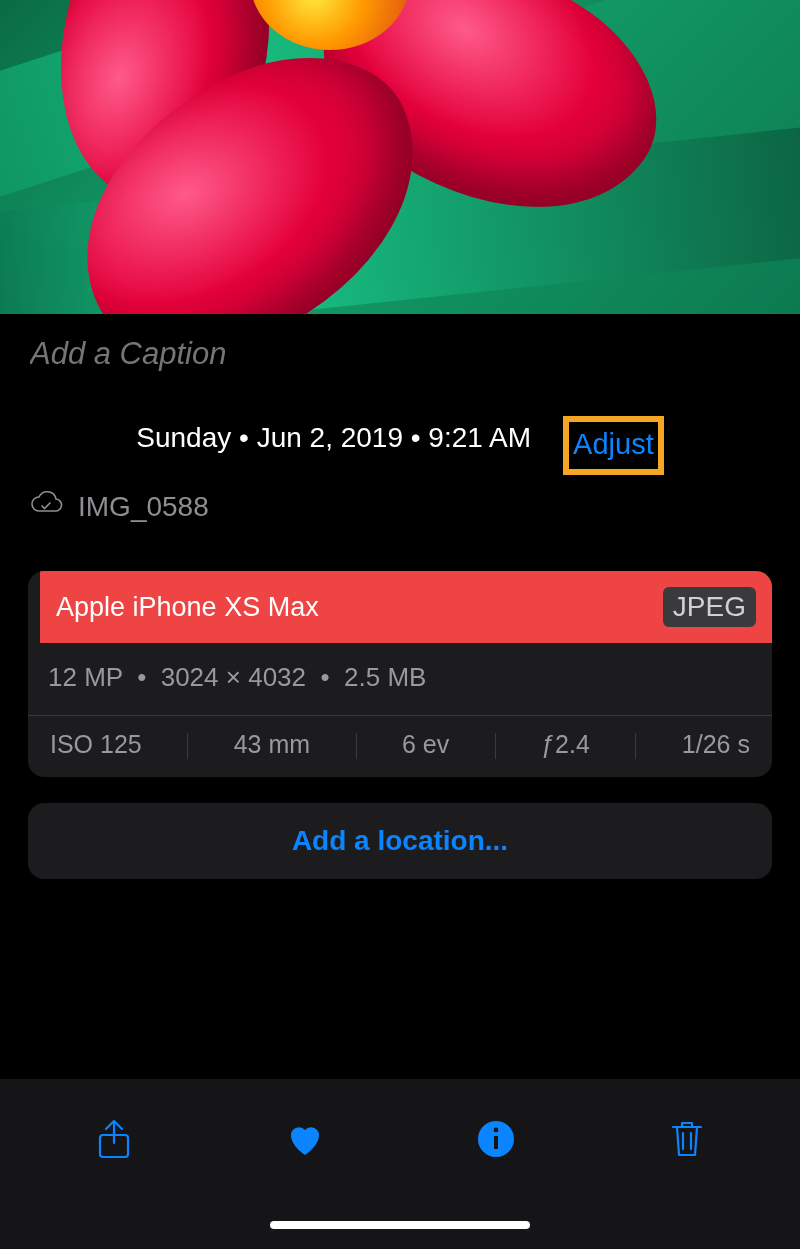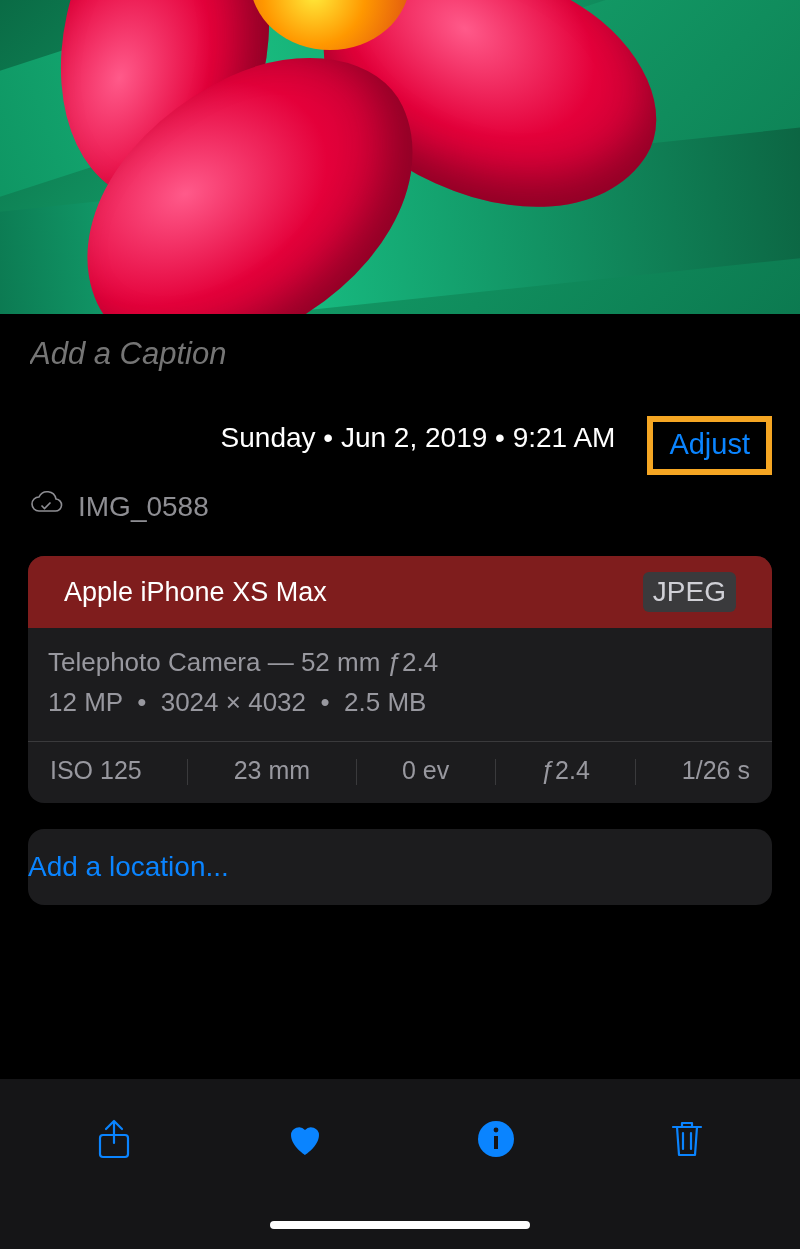--- a/index.html
+++ b/index.html
@@ -41,58 +41,58 @@
   }
 
   .caption-row{
     width:100%; padding:22px 30px 26px; background:#000;
   }
   .caption-input{
     font-size:31px; color:#98989f; background:transparent; border:none; outline:none; width:100%;font-style:italic;
   }
 
   .info-header{
-    display:flex; justify-content:flex-end; align-items:flex-start;
+    display:flex; justify-content:center; align-items:flex-start;
     padding:24px 28px 0 28px;
   }
   .date-line{ font-size:28px; color:#fff; font-weight:400; }
   .date-line span{ white-space:nowrap; }
   .adjust-wrap{
-    border:6px solid #f5a623; padding:6px 16px 8px; margin-top:-6px;margin-left:32px;
+    border:6px solid #f5a623; padding:6px 4px 8px; margin-top:-6px;margin-left:32px;
   }
   .adjust-link{ font-size:29px; color:#0a84ff; }
   .filename-row{
-    display:flex; align-items:center; gap:14px; padding:10px 28px 28px;
+    display:flex; align-items:center; gap:14px; padding:10px 28px 43px;
     color:#8e8e93; font-size:28px;
   }
   .cloud-icon svg{ width:36px; height:36px; stroke:#8e8e93; fill:none; stroke-width:1.6; }
 
   .card{
     margin:0 28px; background:#1c1c1e; border-radius:16px; overflow:hidden;
   }
   .card-top{
     display:flex; justify-content:space-between; align-items:center;
-    padding:16px 36px; background:#7f1d1d;
+    padding:16px 16px; background:#ef4444;margin-left:12px;
   }
   .device{ font-size:27px; color:#fff; }
   .badge{
     font-size:28px; color:#d0d0d6; background:#3a3a3c; border-radius:6px;
     padding:4px 10px;
   }
   .card-mid{ padding:14px 20px 18px; color:#98989f; font-size:26px; line-height:1.55; border-bottom:1px solid #3a3a3c;}
   .card-bot{
     display:flex; justify-content:space-between; align-items:flex-end;
     padding:14px 22px 18px; color:#98989f; font-size:25px;
   }
   .vdiv{ width:1px; height:26px; background:#3a3a3c; }
 
   .loc-card{
     margin:26px 28px 0; background:#1c1c1e; border-radius:16px;
-    padding:22px 0;
-    font-size:28px; color:#0a84ff;
+    text-align:center; padding:22px 0;
+    font-size:28px; color:#0a84ff;font-weight:bold;
   }
 
   .toolbar{
     position:absolute; bottom:0; left:0; right:0;
     height:170px; background:#151517;
     display:flex; justify-content:space-around; align-items:flex-start;
     padding:34px 18px 0;
   }
   .tb-btn{ width:56px; height:56px; display:flex; align-items:center; justify-content:center; }
   .tb-btn svg{ width:44px; height:44px; stroke:#0a84ff; fill:none; stroke-width:2.2; stroke-linecap:round; stroke-linejoin:round;}
@@ -140,35 +140,34 @@
   </span>
   <span>IMG_0588</span>
 </div>
 
 <div class="card">
   <div class="card-top">
     <span class="device">Apple iPhone XS Max</span>
     <span class="badge">JPEG</span>
   </div>
   <div class="card-mid">
-    <div>Telephoto Camera — 52 mm ƒ2.4</div>
     <div>
       <span>12 MP</span>
       <span> &nbsp;•&nbsp; </span>
       <span>3024 × 4032</span>
       <span> &nbsp;•&nbsp; </span>
       <span>2.5 MB</span>
     </div>
   </div>
   <div class="card-bot">
     <span>ISO 125</span>
     <span class="vdiv"></span>
-    <span>23 mm</span>
-    <span class="vdiv"></span>
-    <span>0 ev</span>
+    <span>43 mm</span>
+    <span class="vdiv"></span>
+    <span>6 ev</span>
     <span class="vdiv"></span>
     <span>ƒ2.4</span>
     <span class="vdiv"></span>
     <span>1/26 s</span>
   </div>
 </div>
 
 <div class="loc-card">
   <span>Add a location...</span>
 </div>

